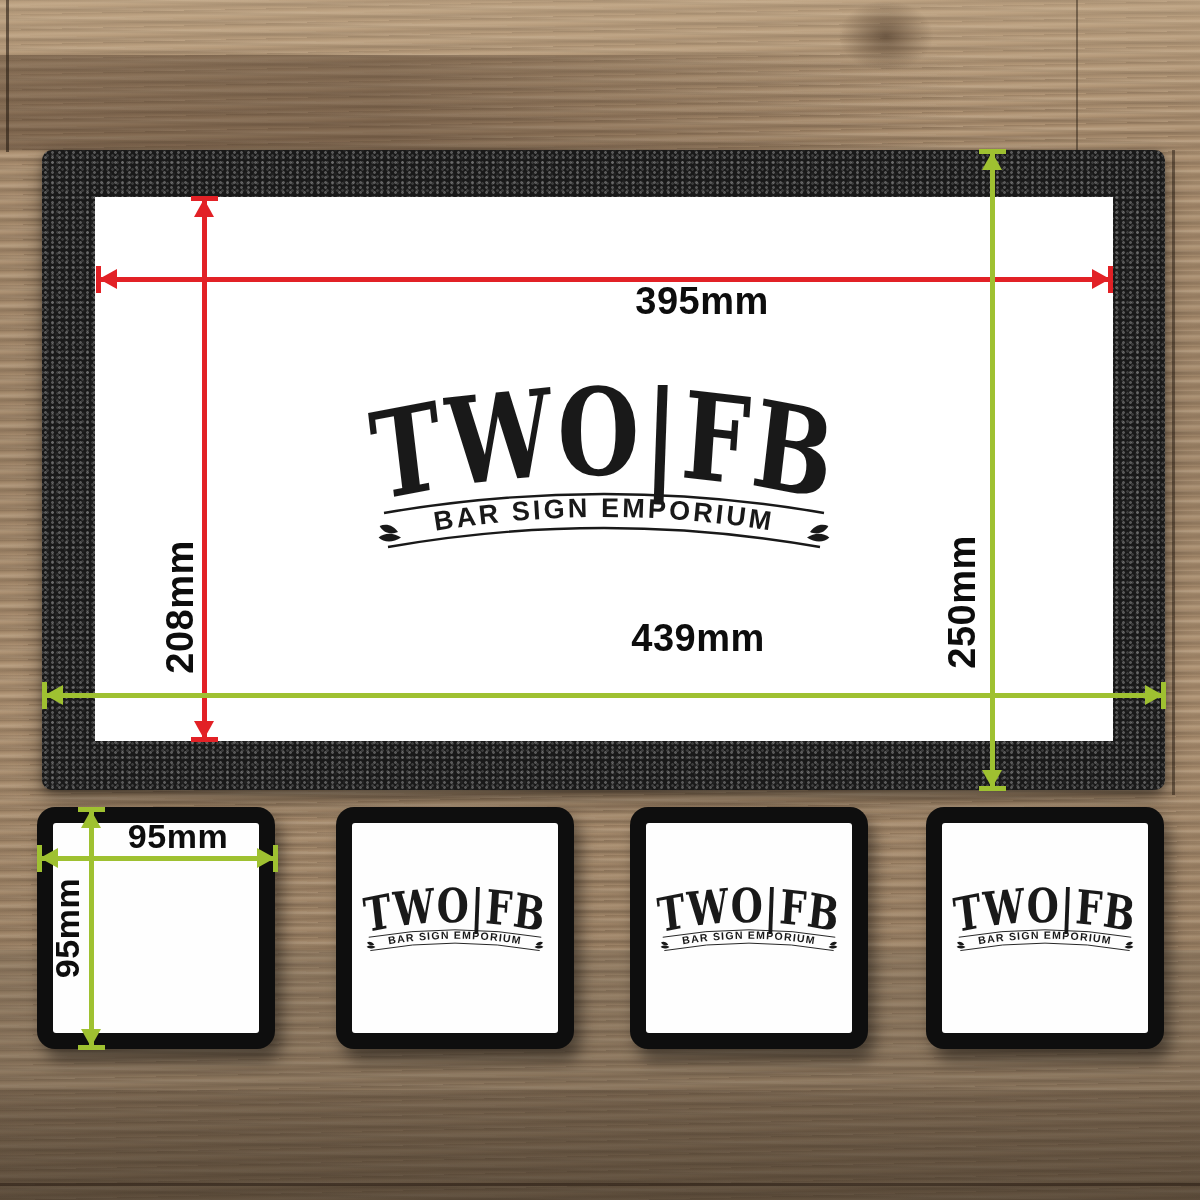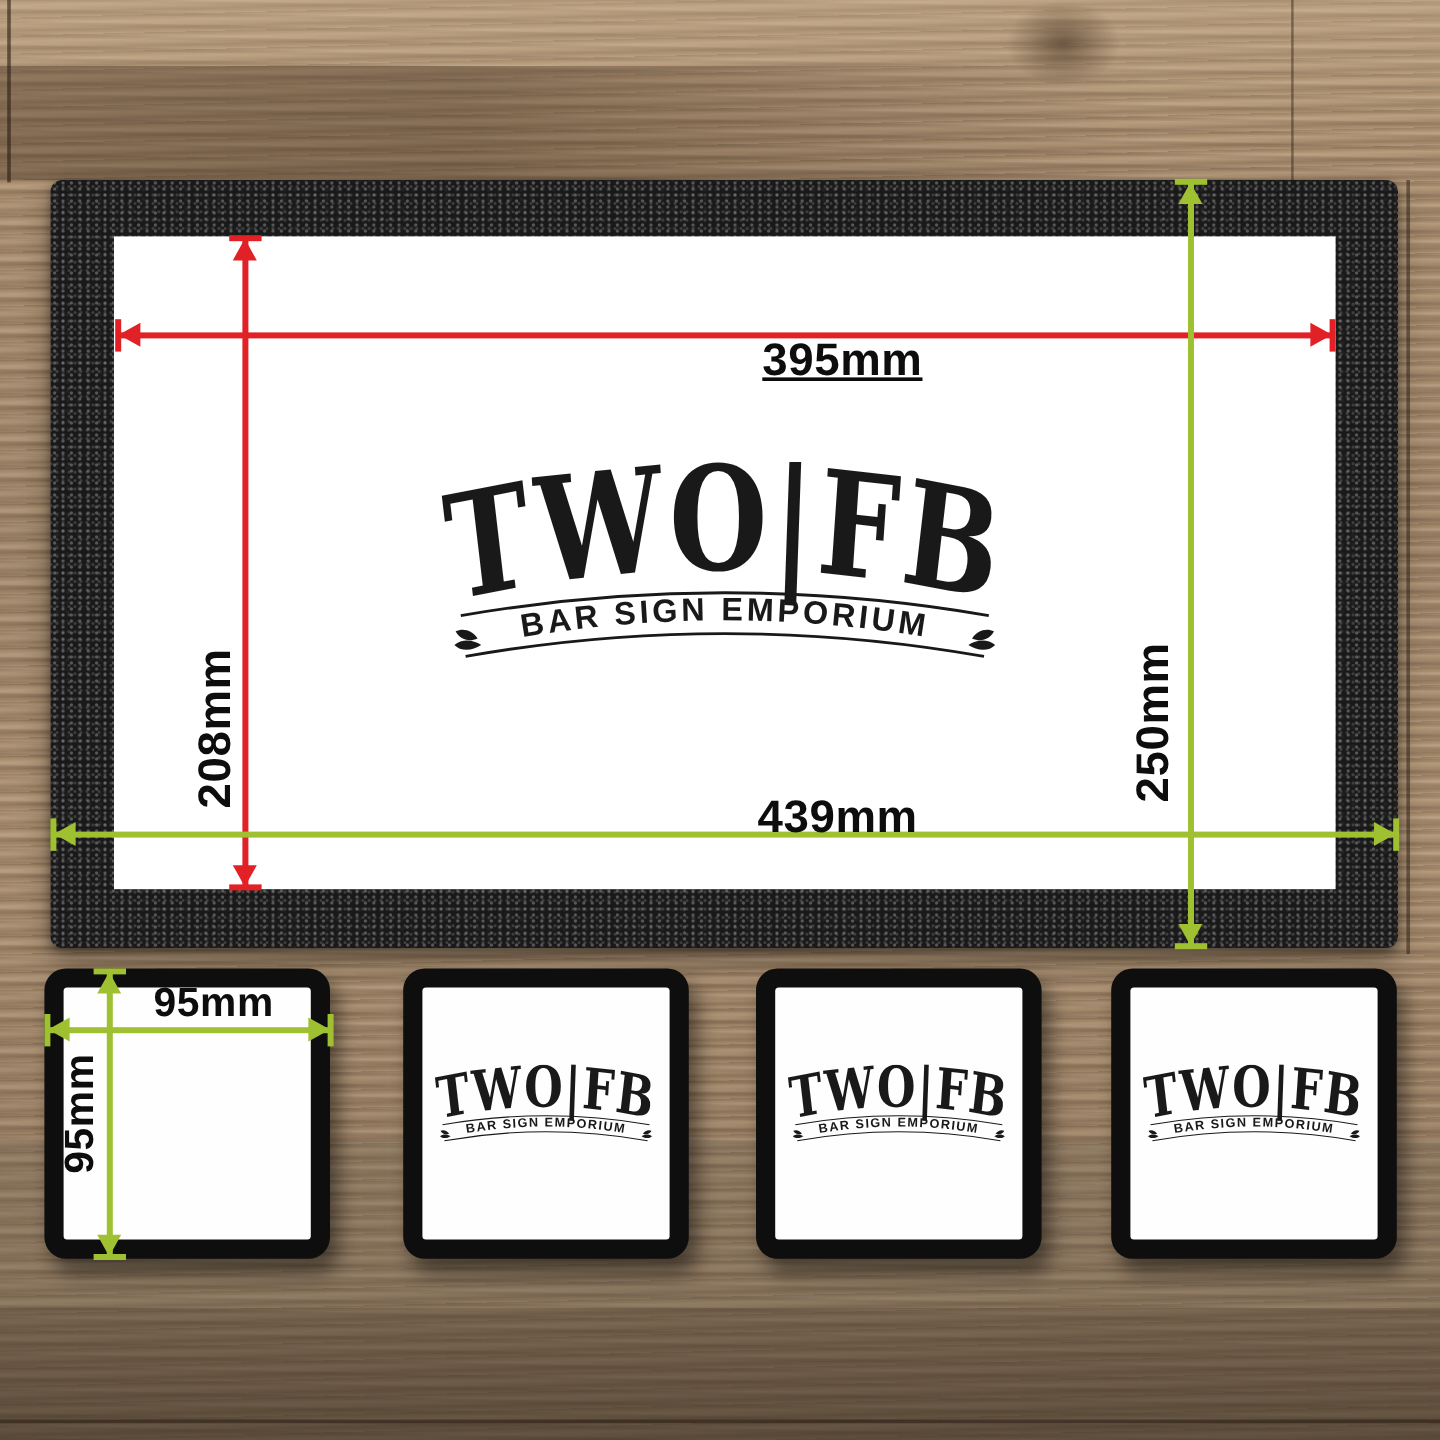--- a/index.html
+++ b/index.html
@@ -147,23 +147,23 @@
     <i class="ah-r"></i>
     <i class="cap-r"></i>
   </div>
   <div class="dim dim-v green" style="left:990px;top:150px;height:640px;">
     <i class="cap-t"></i>
     <i class="ah-t"></i>
     <i class="ah-b"></i>
     <i class="cap-b"></i>
   </div>
 
-  <div class="dim-label" style="left:702px;top:301px;text-decoration:underline;">395mm</div>
+  <div class="dim-label" style="left:702px;top:301px;">395mm</div>
   <div class="dim-label rot" style="left:180px;top:607px;">208mm</div>
-  <div class="dim-label" style="left:698px;top:682px;">439mm</div>
+  <div class="dim-label" style="left:698px;top:638px;">439mm</div>
   <div class="dim-label rot" style="left:962px;top:602px;">250mm</div>
 
   <div class="coaster" style="left:37px;">
     <div class="coaster-inner"></div>
   </div>
 
   <div class="coaster" style="left:336px;">
     <div class="coaster-inner">
       <svg class="logo-svg" width="196" height="66" viewBox="0 0 500 168">
         <g transform="scale(1,1.28)">

